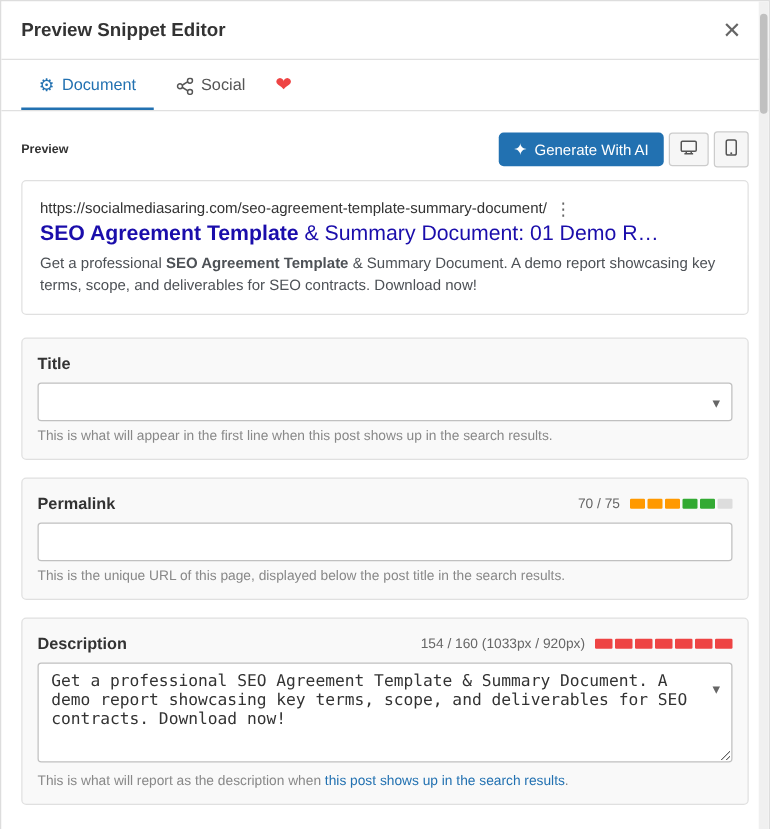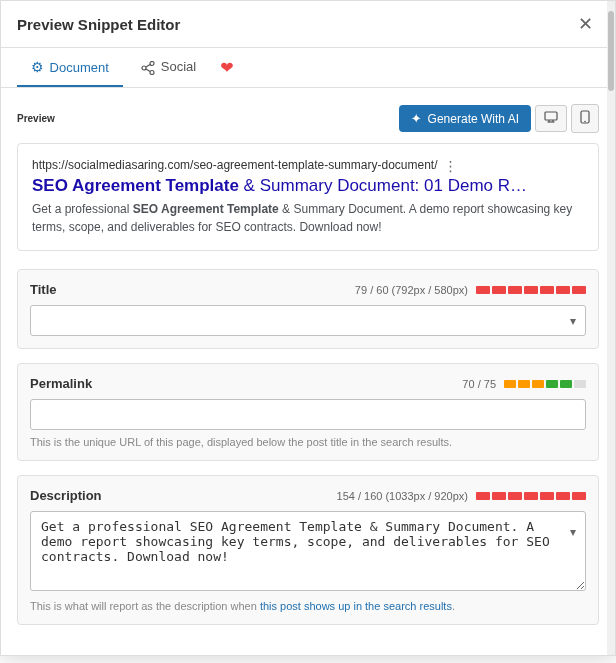--- a/index.html
+++ b/index.html
@@ -318,37 +318,26 @@
         </div>
         <div class="preview-desc">
           <span>Get a professional </span><strong>SEO Agreement Template</strong><span> &amp; Summary Document. A demo report showcasing key terms, scope, and deliverables for SEO contracts. Download now!</span>
         </div>
       </div>
     </div>
 
     <div class="field-section">
       <div class="field-header">
         <span class="field-label">Title</span>
-        <div class="field-meta">
-          <span>79 / 60 (792px / 580px)</span>
-          <div class="progress-bar-container">
-            <div class="progress-seg seg-red" style="width:14px;"></div>
-            <div class="progress-seg seg-red" style="width:14px;"></div>
-            <div class="progress-seg seg-red" style="width:14px;"></div>
-            <div class="progress-seg seg-red" style="width:14px;"></div>
-            <div class="progress-seg seg-red" style="width:14px;"></div>
-            <div class="progress-seg seg-red" style="width:14px;"></div>
-            <div class="progress-seg seg-red" style="width:14px;"></div>
-          </div>
-        </div>
       </div>
       <div class="field-select-wrapper">
         <input type="text" class="field-input" style="padding-right: 32px;">
         <span class="chevron">▾</span>
       </div>
+      <div class="field-hint">This is what will appear in the first line when this post shows up in the search results.</div>
     </div>
 
     <div class="field-section">
       <div class="field-header">
         <span class="field-label">Permalink</span>
         <div class="field-meta">
           <span>70 / 75</span>
           <div class="progress-bar-container">
             <div class="progress-seg seg-orange" style="width:12px;"></div>
             <div class="progress-seg seg-orange" style="width:12px;"></div>

